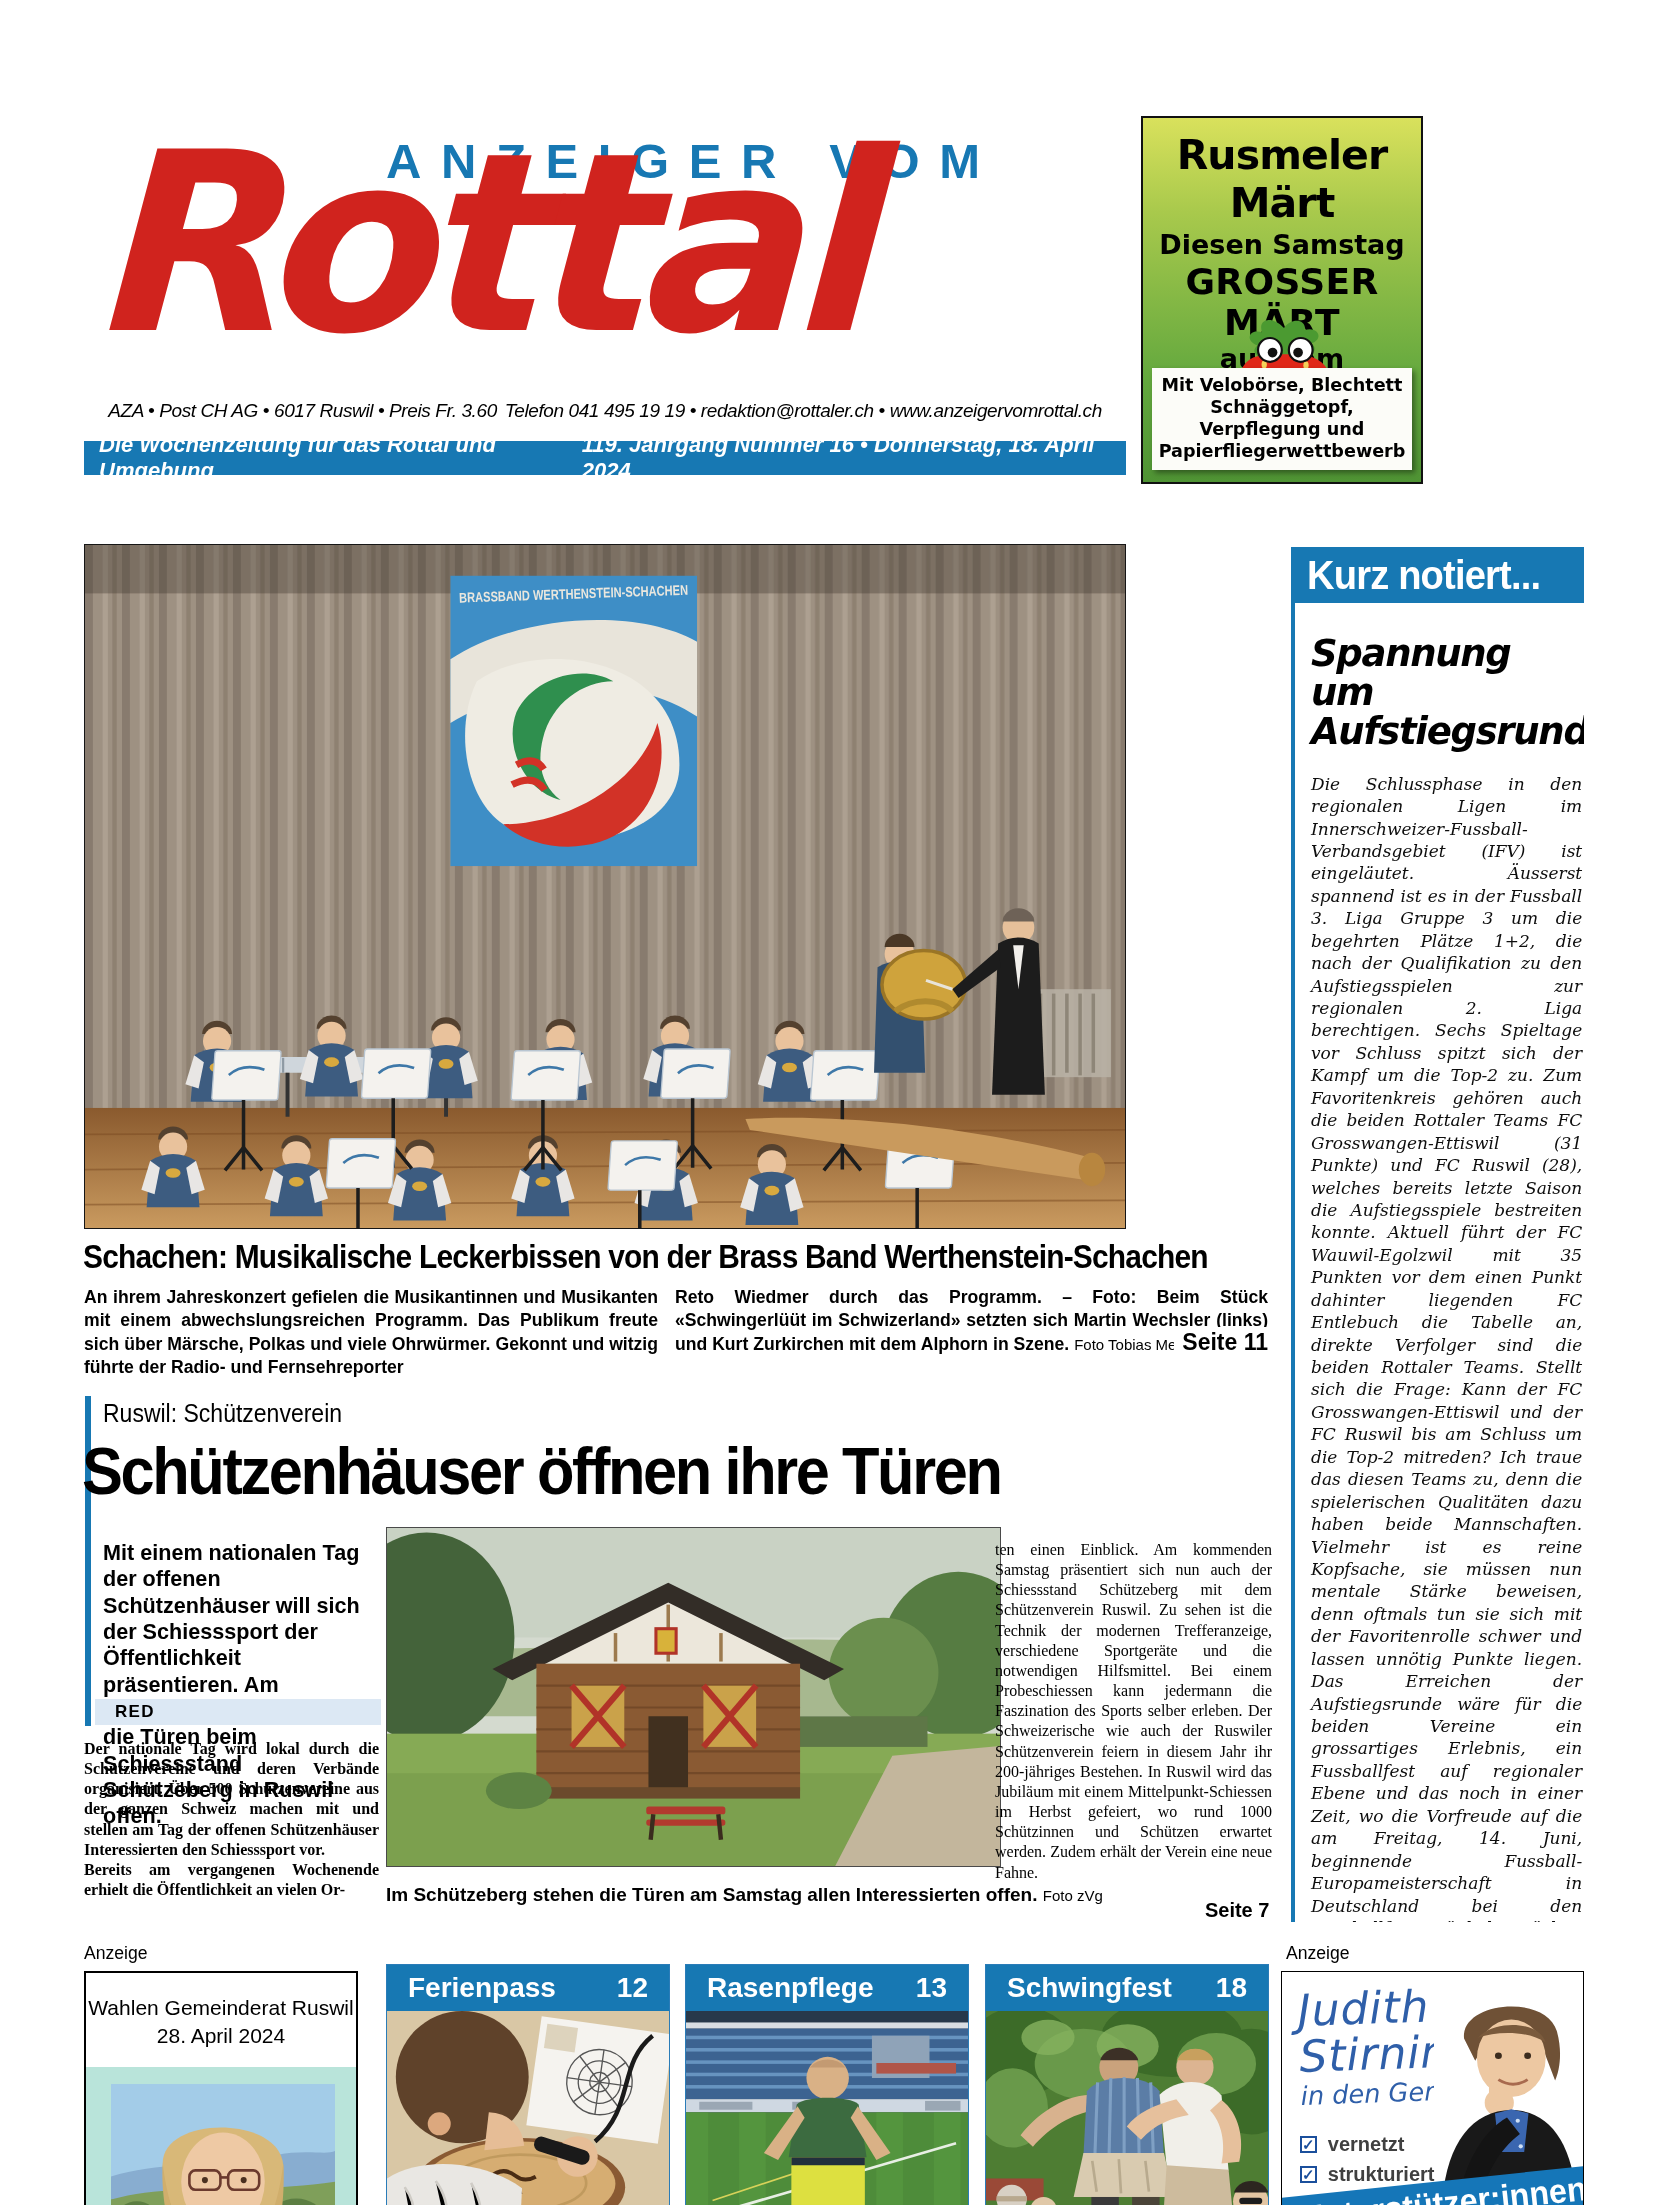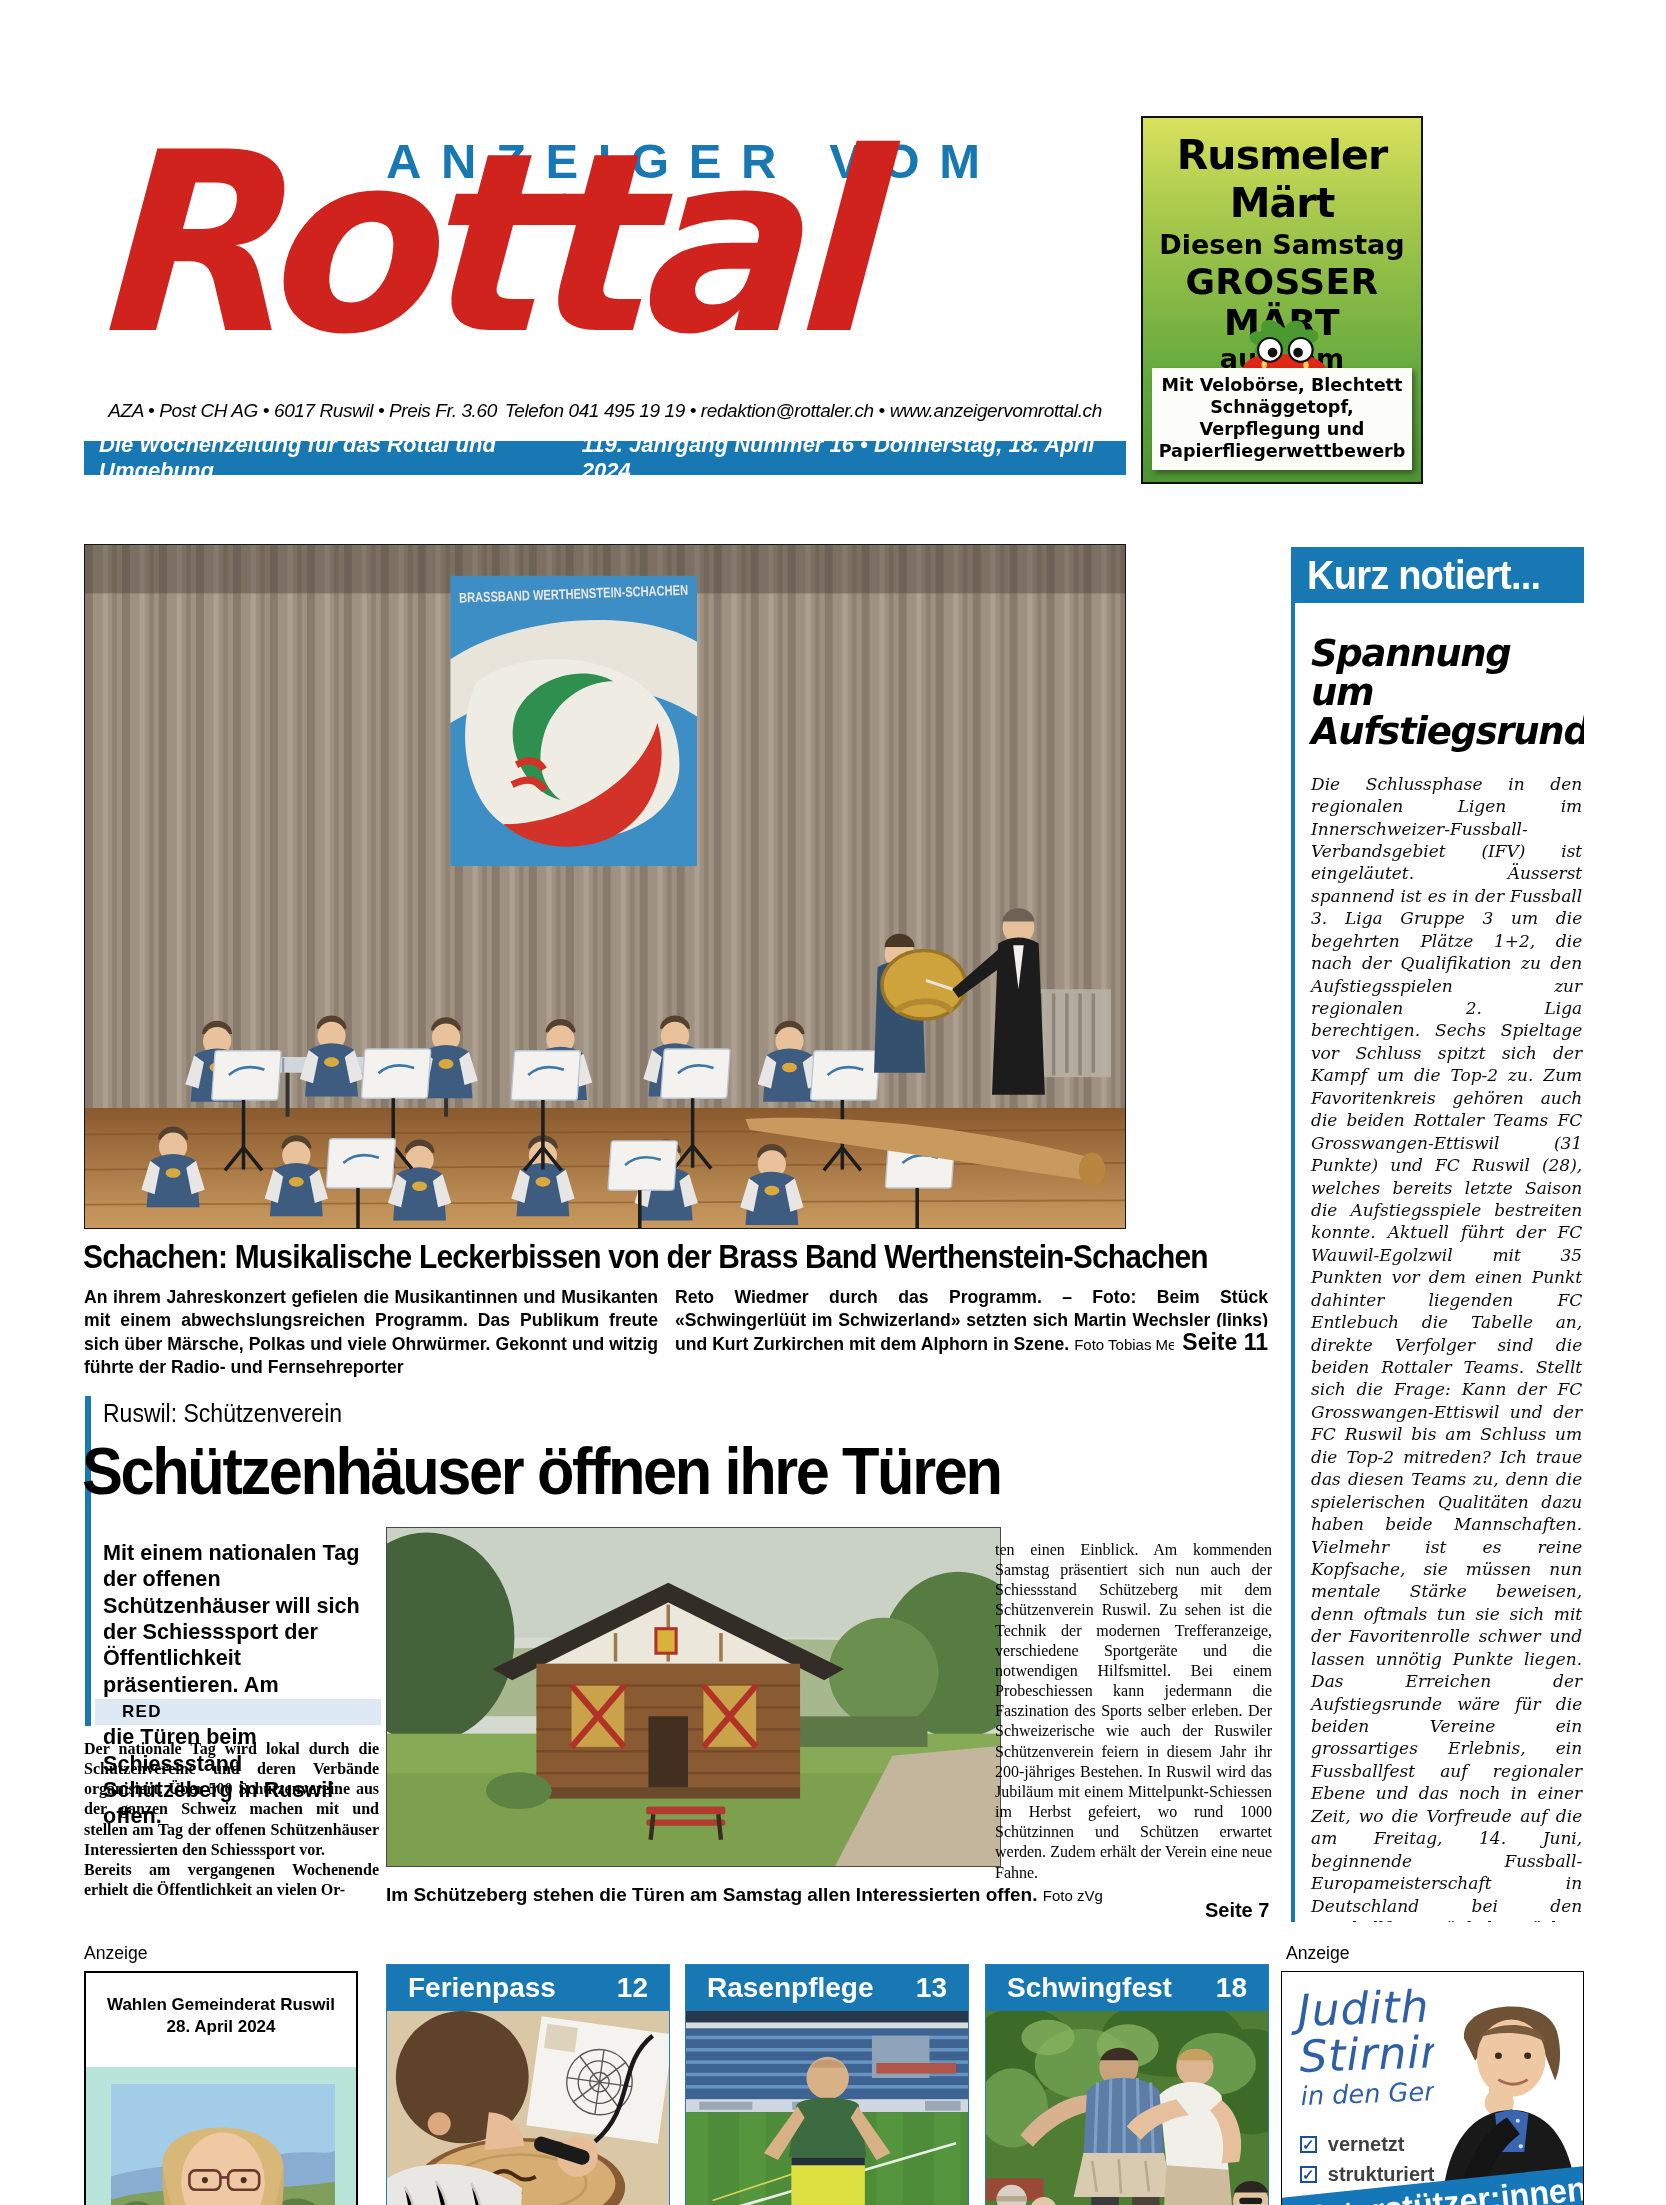--- a/index.html
+++ b/index.html
@@ -47,38 +47,38 @@
   .kn-title { font-family:"DejaVu Sans",sans-serif; font-style:italic; font-weight:700;
               font-size:37px; line-height:1.06; letter-spacing:-1.3px; margin-bottom:21px; }
   .kn-body { font-family:"DejaVu Serif", serif; font-style:italic; font-size:17px; line-height:1.32;
              text-align:justify; color:#0d0d0d; }
   
   .sz-rule { left:85px; top:1396px; width:5.7px; height:330px; background:#1778b3; }
   .sz-kick { left:103px; top:1399px; font-size:25px; font-weight:400; white-space:nowrap; }
   .sz-h    { left:82px; top:1433px; font-size:66px; font-weight:700; letter-spacing:-2.6px; white-space:nowrap; }
   .sz-lead { left:103px; top:1540px; width:270px; font-size:21.6px; font-weight:700; line-height:1.22; }
   .sz-red  { left:95px; top:1699px; width:286px; height:25.6px; background:#dce8f4; line-height:25.6px;
-             padding-left:27px; font-size:17px; font-weight:700; letter-spacing:1.3px; }
+             padding-left:20px; font-size:17px; font-weight:700; letter-spacing:1.3px; }
   .serifcol { font-family:"Liberation Serif", serif; font-size:16px; line-height:1.26; text-align:justify; }
   .sz-c1  { left:84px; top:1739px; width:295px; white-space:pre-line;font-weight:bold; }
   .sz-photo { left:386px; top:1527px; width:615px; height:340px; border:0.9px solid #4a4a4a; background:#cfd5c9; }
   .sz-photo svg { display:block; width:100%; height:100%; }
   .sz-cap { left:386px; top:1884px; width:785px; font-size:19px; font-weight:700; }
   .sz-c2  { left:995px; top:1540px; width:277px; }
   .seite7 { text-align:right; font-family:"Liberation Sans",sans-serif; font-size:20px; font-weight:700; margin-top:15px; padding-right:2.6px; }
   
   .anz { top:1943px; font-size:17.6px; }
   .teaser { top:1964px; width:284px; height:415px; border:1.8px solid #2a7cb8; background:#fff; overflow:hidden; }
   .t-head { height:46px; background:#1778b3; color:#fff; display:flex; justify-content:space-between;
             align-items:center; padding:0 21px; font-size:28px; font-weight:700; }
   .t-photo { height:223px; position:relative; background:#9fb28e; }
   .t-photo svg { display:block; width:100%; height:100%; }
   
   .wahlen { left:84px; top:1971px; width:274px; height:402px; border:2.2px solid #000; background:#fff; overflow:hidden; }
-  .w-t { margin-top:21px; text-align:center; font-size:17px; font-weight:700; line-height:1.32; }
+  .w-t { margin-top:21px; text-align:center; font-size:21px; font-weight:400; line-height:1.32; }
   .w-mint { position:absolute; left:0; right:0; top:94px; bottom:0; background:#b9e4da; }
   .w-photo { position:absolute; left:25px; top:111px; width:224px; height:238px; background:#9cc6e4; }
   .w-photo svg { display:block; width:100%; height:100%; }
   
   .judith { left:1281px; top:1971px; width:303px; height:449px; border:1.8px solid #000; background:#fff; overflow:hidden; }
   .j-script { position:absolute; left:15px; top:16px; color:#2f5fa9; font-family:"DejaVu Sans",sans-serif;
               font-style:italic; transform:rotate(-2deg); transform-origin:0 0; line-height:1.04; }
   .j-n1,.j-n2 { font-size:44px; letter-spacing:0.9px; }
   .j-n3 { font-size:25.6px; margin-top:3.5px; }
   .j-checks { position:absolute; left:17.6px; top:161px; }

